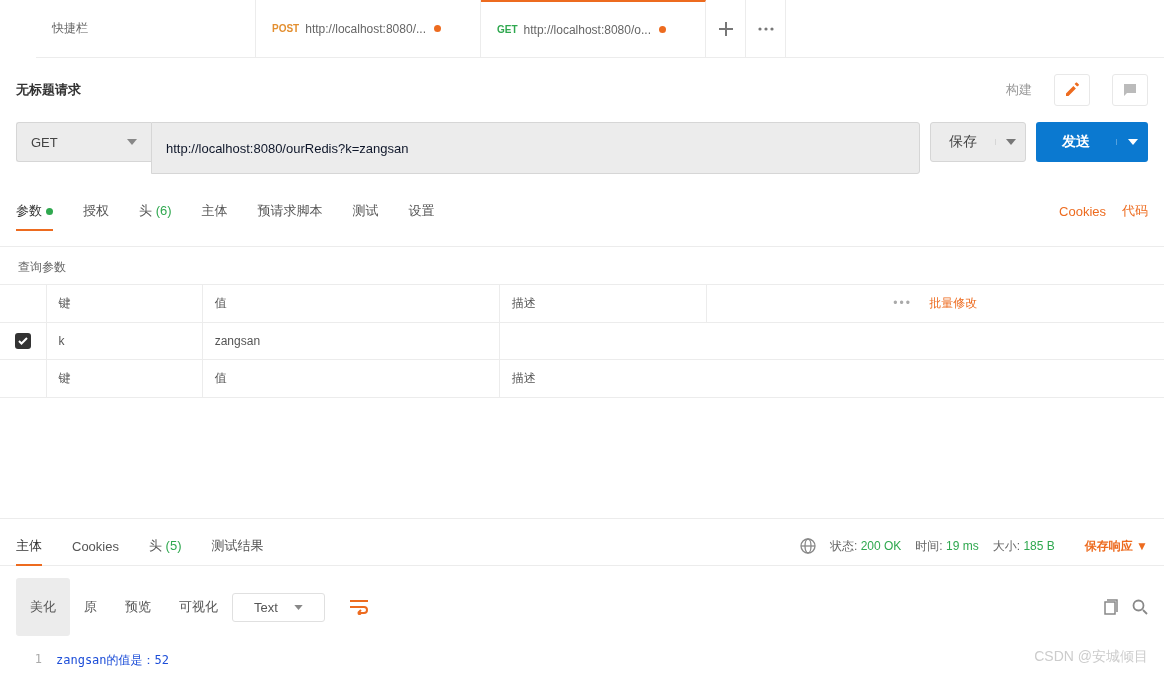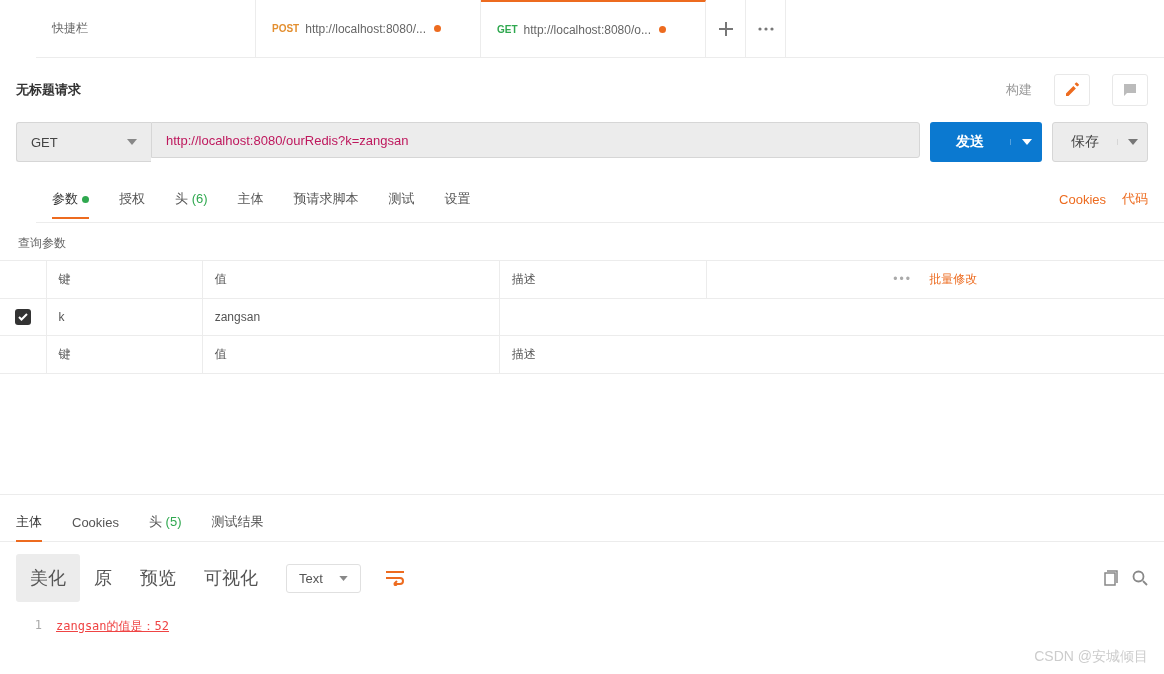--- a/index.html
+++ b/index.html
@@ -15,58 +15,58 @@
   .env-select { width: 230px; height: 34px; border: 1px solid #d8d8d8; border-radius: 3px; background: #f3f3f3; display: flex; align-items: center; justify-content: space-between; padding: 0 12px; color: #555; cursor: pointer; }
   .icon-btn { width: 38px; height: 34px; display: flex; align-items: center; justify-content: center; color: #888; cursor: pointer; border-radius: 3px; }
   .title-row { display: flex; align-items: center; padding: 16px 16px 10px; }
   .req-title { font-size: 13px; font-weight: 700; color: #333; flex: 1; }
   .title-actions { display: flex; align-items: center; gap: 22px; }
   .link-gray { color: #999; cursor: pointer; }
   .sq-btn { width: 36px; height: 32px; border: 1px solid #e8e8e8; border-radius: 3px; display: flex; align-items: center; justify-content: center; cursor: pointer; }
   .sq-btn.orange svg { fill: #ed6b1f; }
   .req-row { display: flex; gap: 10px; padding: 6px 16px 14px; align-items: stretch; }
   .method-select { width: 135px; background: #ececec; border: 1px solid #d6d6d6; border-right: none; border-radius: 3px 0 0 3px; display: flex; align-items: center; justify-content: space-between; padding: 0 14px; color: #444; cursor: pointer; height: 40px; }
-  .url-input { flex: 1; border: 1px solid #d6d6d6; border-radius: 0 3px 3px 0; background: #ececec; padding: 0 14px; height: 36px; color: #be185d; outline: none; font-size: 13px; }
+  .url-input { flex: 1; border: 1px solid #d6d6d6; border-radius: 0 3px 3px 0; background: #ececec; padding: 0 14px; height: 52px; color: #0f172a; outline: none; font-size: 13px; }
   .url-group { display: flex; flex: 1; }
   .btn { height: 40px; border-radius: 3px; display: flex; align-items: center; cursor: pointer; font-size: 14px; }
   .btn-send { background: #0b79d0; color: #fff; font-weight: 700; }
   .btn-send .main { padding: 0 26px; }
   .btn-send .caret { width: 32px; display: flex; align-items: center; justify-content: center; border-left: 1px solid rgba(255,255,255,0.3); }
   .btn-save { background: #ececec; border: 1px solid #d6d6d6; color: #444; }
   .btn-save .main { padding: 0 18px; }
   .btn-save .caret { width: 30px; display: flex; align-items: center; justify-content: center; border-left: 1px solid #d6d6d6; }
-  .req-tabs { display: flex; align-items: center; padding: 4px 16px 4px; border-bottom: 1px solid #ececec; margin-left: 36px; }
+  .req-tabs { display: flex; align-items: center; padding: 4px 16px 16px; border-bottom: 1px solid #ececec; }
   .rtab { padding: 10px 0; margin-right: 30px; color: #555; cursor: pointer; font-size: 13px; position: relative; }
   .rtab.active { color: #333; }
   .rtab.active::after { content: ""; position: absolute; left: 0; right: 0; bottom: -1px; height: 2px; background: #ed6b1f; }
   .rtab .dot2 { display: inline-block; width: 7px; height: 7px; border-radius: 50%; background: #2fa84f; margin-left: 4px; vertical-align: middle; }
   .rtab .count { color: #2fa84f; }
   .flex-spacer { flex: 1; }
   .link-orange { color: #ed6b1f; cursor: pointer; margin-left: 16px; }
   .subtitle { padding: 12px 18px 8px; color: #666; font-size: 12px; }
   .param-table { width: 100%; border-collapse: collapse; }
   .param-table th, .param-table td { border: 1px solid #ececec; padding: 10px 12px; text-align: left; font-weight: 400; color: #555; font-size: 12px; }
   .param-table th:first-child, .param-table td:first-child { width: 46px; text-align: center; border-left: none; }
   .param-table th:last-child, .param-table td:last-child { border-right: none; }
   .param-table th.right-actions { text-align: center; white-space: nowrap; }
   .chk { width: 16px; height: 16px; background: #333; border-radius: 3px; display: inline-flex; align-items: center; justify-content: center; }
   .chk svg { fill: #fff; }
   .placeholder { color: #bbb; }
   .resp-tabs { display: flex; align-items: center; padding: 8px 16px 0; border-top: 1px solid #ececec; border-bottom: 1px solid #ececec; margin-top: 120px; }
   .status-group { display: flex; align-items: center; gap: 14px; color: #666; font-size: 12px; }
   .status-group .g { color: #2fa84f; }
   .resp-toolbar { display: flex; align-items: center; padding: 12px 16px; gap: 0; }
-  .tbtn { padding: 12px 14px; color: #555; cursor: pointer; font-size: 18px; }
+  .tbtn { padding: 20px 14px; color: #555; cursor: pointer; font-size: 13px; }
   .tbtn.active { background: #ececec; border-radius: 3px; }
-  .sel { display: flex; align-items: center; gap: 16px; padding: 6px 12px; border: 1px solid #e0e0e0; border-radius: 3px; margin-left: 14px; cursor: pointer; color: #555; }
+  .sel { display: flex; align-items: center; gap: 16px; padding: 6px 21px; border: 1px solid #e0e0e0; border-radius: 3px; cursor: pointer; color: #555; }
   .wrap-icon { margin-left: 14px; color: #ed6b1f; padding: 6px 10px; cursor: pointer; }
   .resp-right { margin-left: auto; display: flex; gap: 14px; color: #888; }
   .code { padding: 4px 16px 16px; font-family: Consolas, monospace; font-size: 12px; display: flex; }
   .lineno { width: 40px; text-align: right; color: #aaa; padding-right: 14px; }
-  .codetext { color: #ef4444; text-decoration: underline; }
+  .codetext { color: #1d4ed8; }
   .watermark { position: absolute; right: 16px; bottom: 8px; color: #ccc; font-size: 14px; pointer-events: none; }
   svg { display: block; }
 </style>
 </head>
 <body>
 
 <div class="topbar">
   <div class="tabs-zone">
     <div class="tab" style="width:220px">
       <span>快捷栏</span>
@@ -116,33 +116,33 @@
 <div class="req-row">
   <div class="url-group">
     <div class="method-select">
       <span>GET</span>
       <svg width="10" height="6" viewBox="0 0 10 6">
           <path fill="#888" d="M0 0l5 6 5-6z"></path>
         </svg>
     </div>
     <input class="url-input" value="http://localhost:8080/ourRedis?k=zangsan" style="">
   </div>
+  <div class="btn btn-save">
+    <div class="main">保存</div>
+    <div class="caret">
+      <svg width="10" height="6" viewBox="0 0 10 6">
+          <path fill="#777" d="M0 0l5 6 5-6z"></path>
+        </svg>
+    </div>
+  </div>
   <div class="btn btn-send">
     <div class="main">发送</div>
     <div class="caret">
       <svg width="10" height="6" viewBox="0 0 10 6">
           <path fill="#fff" d="M0 0l5 6 5-6z"></path>
-        </svg>
-    </div>
-  </div>
-  <div class="btn btn-save">
-    <div class="main">保存</div>
-    <div class="caret">
-      <svg width="10" height="6" viewBox="0 0 10 6">
-          <path fill="#777" d="M0 0l5 6 5-6z"></path>
         </svg>
     </div>
   </div>
 </div>
 
 <div class="req-tabs">
   <div class="rtab active">
     <span>参数</span><span class="dot2"></span>
   </div>
   <div class="rtab">授权</div>
@@ -194,20 +194,33 @@
 </table>
 
 <div class="resp-tabs">
   <div class="rtab active">主体</div>
   <div class="rtab">Cookies</div>
   <div class="rtab">
     <span>头</span> <span class="count">(5)</span>
   </div>
   <div class="rtab">测试结果</div>
   <div class="flex-spacer"></div>
+  <div class="status-group">
+    <svg width="16" height="16" viewBox="0 0 16 16">
+        <circle cx="8" cy="8" r="7" fill="none" stroke="#888" stroke-width="1.3"></circle>
+        <ellipse cx="8" cy="8" rx="3" ry="7" fill="none" stroke="#888" stroke-width="1.3"></ellipse>
+        <path d="M1 8h14" stroke="#888" stroke-width="1.3"></path>
+      </svg>
+    <span><span>状态:</span> <span class="g">200 OK</span></span>
+    <span><span>时间:</span> <span class="g">19 ms</span></span>
+    <span><span>大小:</span> <span class="g">185 B</span></span>
+    <span class="link-orange" style="font-weight:700">
+      <span>保存响应</span> ▼
+    </span>
+  </div>
 </div>
 
 <div class="resp-toolbar">
   <div class="tbtn active">美化</div>
   <div class="tbtn">原</div>
   <div class="tbtn">预览</div>
   <div class="tbtn">可视化</div>
   <div class="sel">
     <span>Text</span>
     <svg width="9" height="5" viewBox="0 0 10 6">

